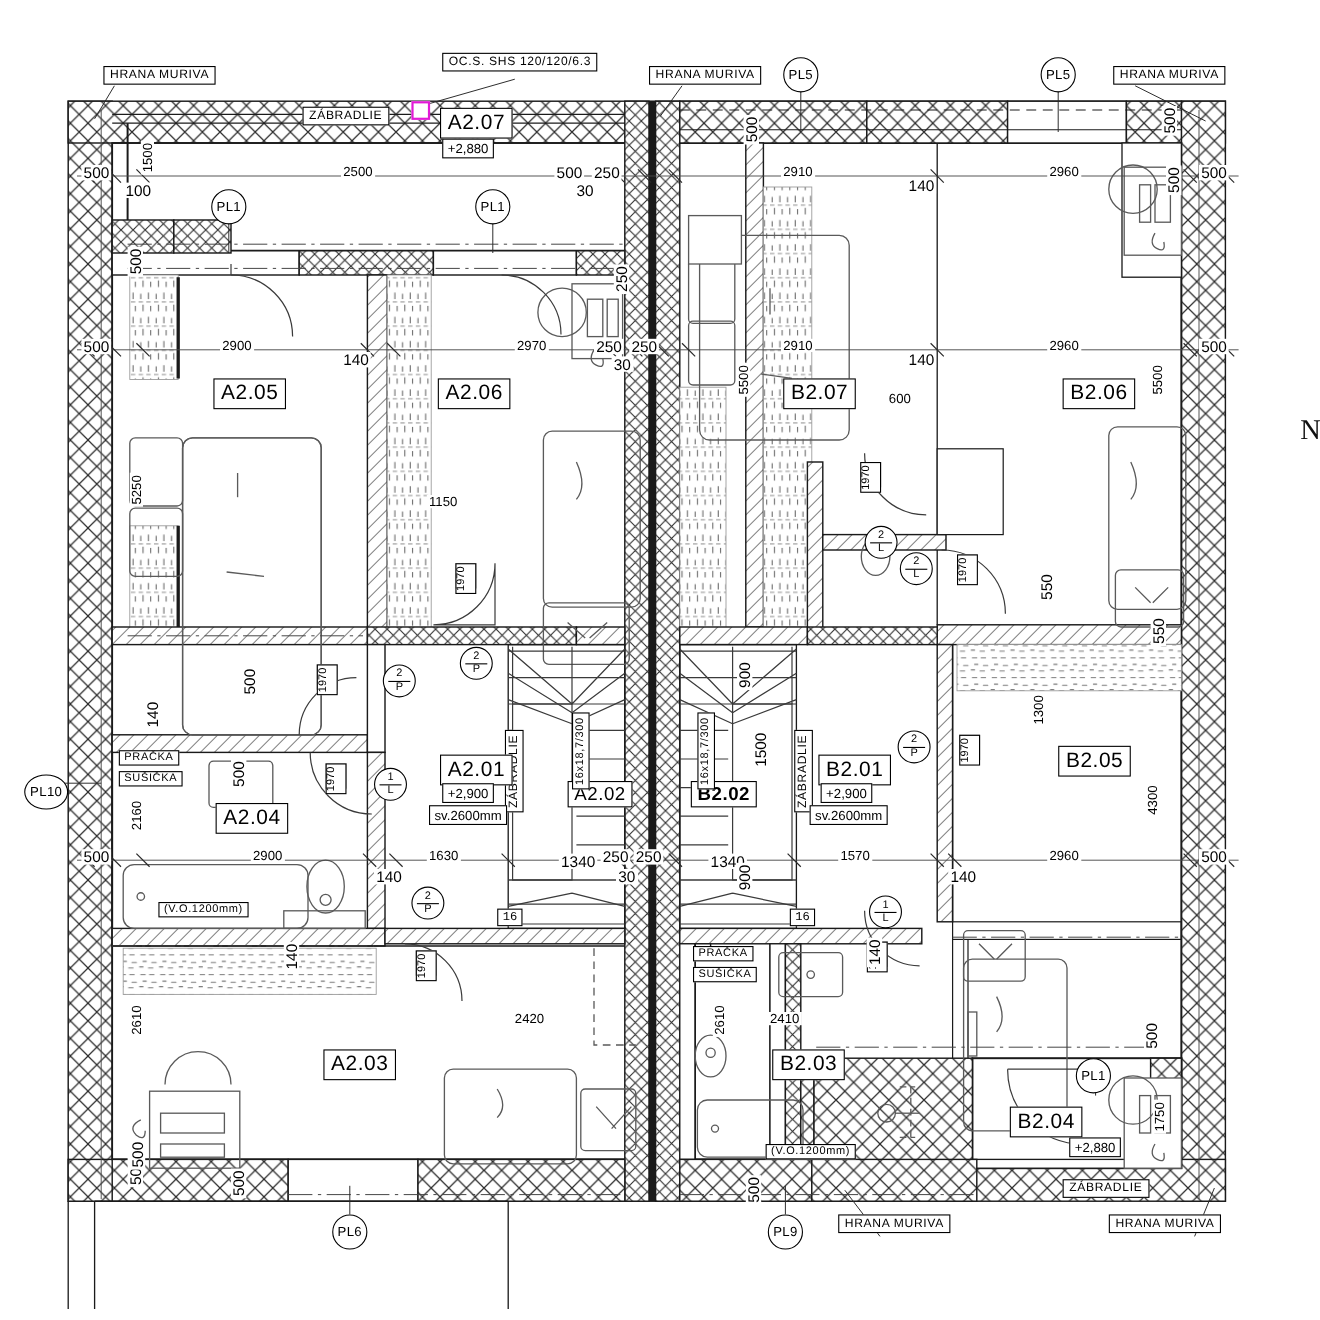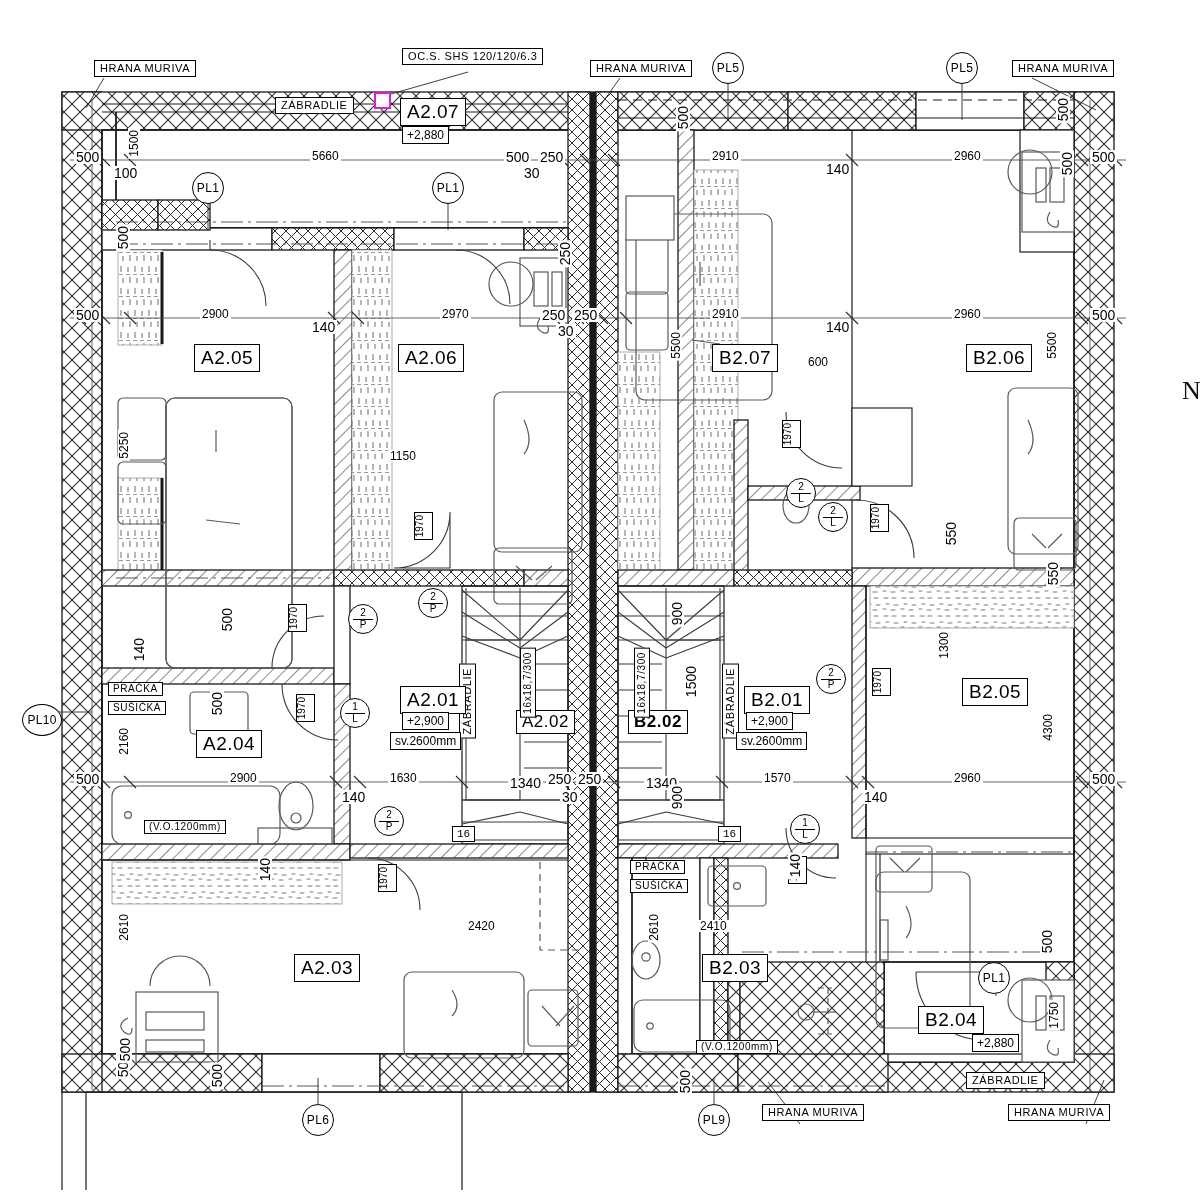--- a/index.html
+++ b/index.html
@@ -527,33 +527,33 @@
 
 <div class="vtxt" style="left:520px;top:648px;font-size:10px;">16x18,7/300</div>
 <div class="vtxt" style="left:634px;top:648px;font-size:10px;">16x18,7/300</div>
 
 <div class="stepno" style="left:452px;top:826px;">16</div>
 <div class="stepno" style="left:718px;top:826px;">16</div>
 
 <div class="dim s" style="left:74px;top:150px;">500</div>
 <div class="dim v" style="left:128px;top:128px;">1500</div>
 <div class="dim s" style="left:112px;top:166px;">100</div>
-<div class="dim" style="left:310px;top:150px;">5660</div>
+<div class="dim" style="left:310px;top:150px;">2500</div>
 <div class="dim s" style="left:504px;top:150px;">500</div>
 <div class="dim s" style="left:538px;top:150px;">250</div>
 <div class="dim s" style="left:522px;top:166px;">30</div>
 <div class="dim" style="left:710px;top:150px;">2910</div>
 <div class="dim s" style="left:824px;top:162px;">140</div>
 <div class="dim" style="left:952px;top:150px;">2960</div>
 <div class="dim s" style="left:1090px;top:150px;">500</div>
 
 <div class="dim s" style="left:74px;top:308px;">500</div>
 <div class="dim" style="left:200px;top:308px;">2900</div>
 <div class="dim s" style="left:310px;top:320px;">140</div>
-<div class="dim" style="left:440px;top:308px;">2970</div>
+<div class="dim" style="left:468px;top:308px;">2970</div>
 <div class="dim s" style="left:540px;top:308px;">250</div>
 <div class="dim s" style="left:572px;top:308px;">250</div>
 <div class="dim s" style="left:556px;top:324px;">30</div>
 <div class="dim" style="left:710px;top:308px;">2910</div>
 <div class="dim s" style="left:824px;top:320px;">140</div>
 <div class="dim" style="left:952px;top:308px;">2960</div>
 <div class="dim s" style="left:1090px;top:308px;">500</div>
 <div class="dim v" style="left:670px;top:330px;">5500</div>
 <div class="dim v" style="left:1046px;top:330px;">5500</div>
 

